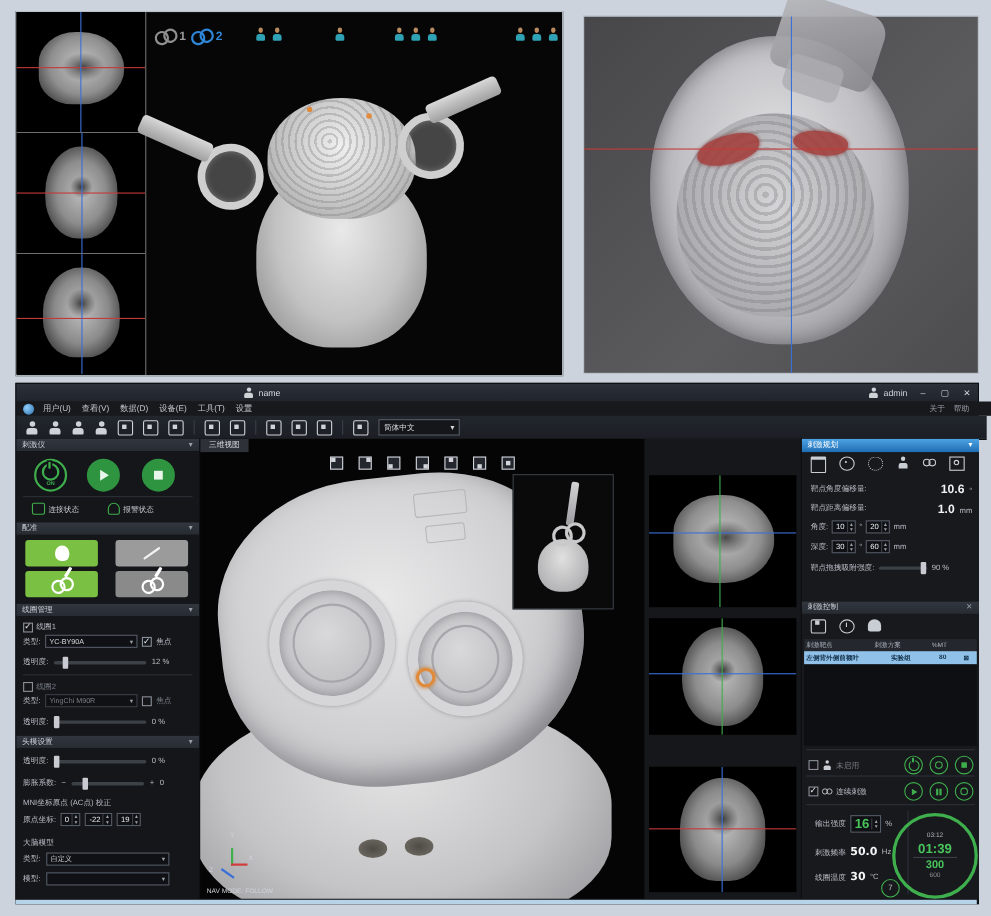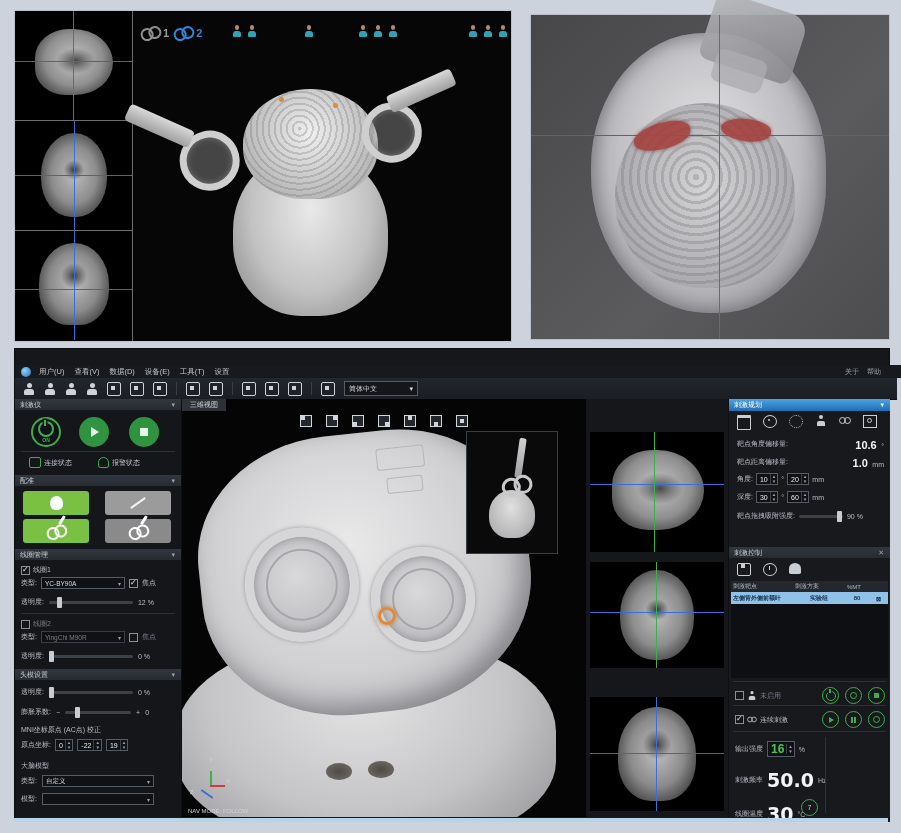--- a/index.html
+++ b/index.html
@@ -147,21 +147,21 @@
   .tbl-h{display:flex;background:#24282e;color:#aeb4bc;font-size:6px;height:11px;align-items:center;}
   .tbl-r{display:flex;background:#8fc1e9;color:#14314a;font-size:6px;height:12px;align-items:center;font-weight:bold;cursor:pointer;}
   .tbl-c{padding:0 2px;box-sizing:border-box;overflow:hidden;white-space:nowrap;}
   .sgbtn{width:15px;height:15px;border-radius:50%;border:1.5px solid #3fae4c;display:flex;align-items:center;justify-content:center;cursor:pointer;}
   .sgbtn .t2{width:0;height:0;border-left:5px solid #3fae4c;border-top:3px solid transparent;border-bottom:3px solid transparent;margin-left:1px;}
   .sgbtn .p2{display:flex;gap:1.5px;} .sgbtn .p2 b{width:1.5px;height:6px;background:#3fae4c;}
   .sgbtn .s2{width:5px;height:5px;background:#3fae4c;}
   .sgbtn .d2{width:5px;height:5px;border:1.5px solid #3fae4c;border-radius:50%;}
   .sgbtn .w2{position:relative;width:8px;height:8px;border:1.5px solid #3fae4c;border-radius:50%;}
   .sgbtn .w2::after{content:"";position:absolute;left:2.5px;top:-3px;width:1.5px;height:4px;background:#3fae4c;box-shadow:0 0 0 1px #17191d;}
-  .bignum{color:#f4f4f4;font-weight:bold;font-size:19px;font-family:"DejaVu Sans",sans-serif;}
+  .bignum{color:#f4f4f4;font-weight:bold;font-size:10px;font-family:"DejaVu Sans",sans-serif;}
   .greennum{color:#49c45c;font-weight:bold;}
   .timer-circle{position:absolute;width:72px;height:72px;border-radius:50%;border:3px solid #3fae4c;display:flex;flex-direction:column;align-items:center;justify-content:center;gap:1px;}
   .sess-circle{position:absolute;width:15px;height:15px;border-radius:50%;border:1.5px solid #3fae4c;color:#cfd3d8;font-size:7px;display:flex;align-items:center;justify-content:center;background:#17191d;}
   .blue-strip{left:14px;top:818px;width:874px;height:4px;background:#b7d3e8;}
   .divline{background:#2c3138;height:1px;}
 </style>
 </head>
 <body>
 
 <div class="canvas">
@@ -236,20 +236,35 @@
     <div class="tr-brain" style="left:84px;top:88px;"></div>
     <div class="tr-red" style="left:102px;top:108px;width:58px;height:26px;transform:rotate(-12deg);"></div>
     <div class="tr-red" style="left:190px;top:104px;width:50px;height:22px;transform:rotate(10deg);"></div>
     <div class="tr-dev"></div>
     <div class="xh xh-h c-red" style="top:120px;"></div>
     <div class="xh xh-v c-blue" style="left:188px;"></div>
   </div>
 
   <div class="abs win">
 
+    <div class="abs titlebar">
+      <span class="t-name">
+        <span class="wico wperson" style="transform:scale(.8);"></span>
+        <span>name</span>
+      </span>
+      <span class="t-right">
+        <span style="display:flex;align-items:center;gap:3px;">
+          <span class="wico wperson" style="transform:scale(.8);"></span>
+          <span>admin</span>
+        </span>
+        <span class="winbtn">–</span>
+        <span class="winbtn">▢</span>
+        <span class="winbtn">✕</span>
+      </span>
+    </div>
 
     <div class="abs menubar">
       <span class="logo"></span>
       <span>用户(U)</span>
       <span>查看(V)</span>
       <span>数据(D)</span>
       <span>设备(E)</span>
       <span>工具(T)</span>
       <span>设置</span>
     </div>
@@ -633,21 +648,21 @@
                 <b></b>
               </span>
             </span>
           <span class="sgbtn">
               <span class="d2"></span>
             </span>
         </span>
       </div>
       <div class="abs divline" style="left:4px;top:332px;width:153px;"></div>
 
-      <div class="abs" style="left:6px;top:342px;width:80px;">
+      <div class="abs" style="left:12px;top:342px;width:80px;">
         <div style="display:flex;align-items:center;gap:4px;margin-bottom:12px;">
           <span class="lbl">输出强度</span>
           <span class="spin" style="height:16px;">
             <span class="greennum" style="font-size:12px;">16</span>
             <span class="ud">
                 <i>▲</i>
                 <i>▼</i>
               </span>
           </span>
           <span class="lbl">%</span>
@@ -657,19 +672,26 @@
           <span class="bignum">50.0</span>
           <span class="lbl">Hz</span>
         </div>
         <div style="display:flex;align-items:center;gap:4px;">
           <span class="lbl">线圈温度</span>
           <span class="bignum">30</span>
           <span class="lbl">°C</span>
         </div>
       </div>
       <div class="abs" style="left:96px;top:338px;width:1px;height:76px;background:#2c3138;"></div>
+      <div class="timer-circle" style="left:82px;top:340px;">
+        <span style="color:#aeb4bc;font-size:6px;">03:12</span>
+        <span class="greennum" style="font-size:12px;">01:39</span>
+        <span style="width:40px;height:1px;background:#3a3f47;"></span>
+        <span class="greennum" style="font-size:10px;">300</span>
+        <span style="color:#8a9098;font-size:6px;">600</span>
+      </div>
       <div class="sess-circle" style="left:72px;top:400px;">7</div>
     </div>
 
   </div>
 
   <div class="abs blue-strip"></div>
 </div>
 
 </body></html>

